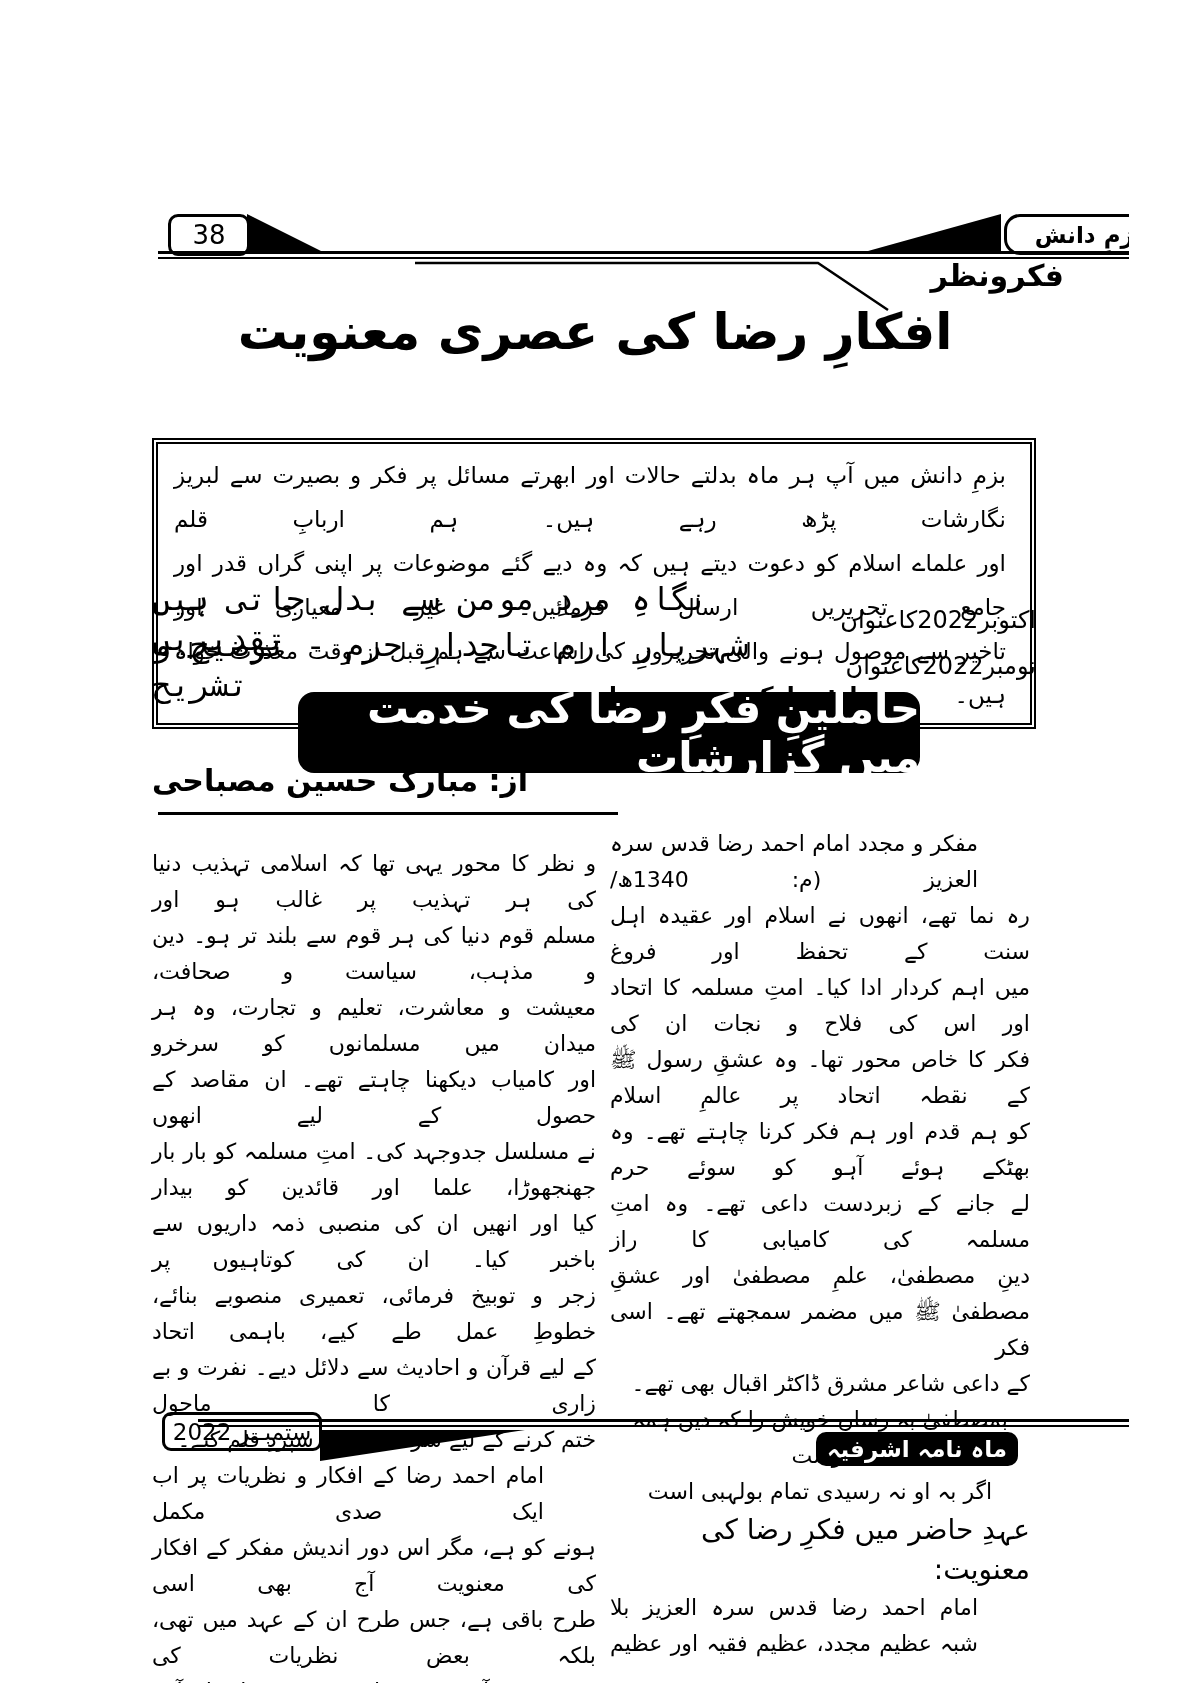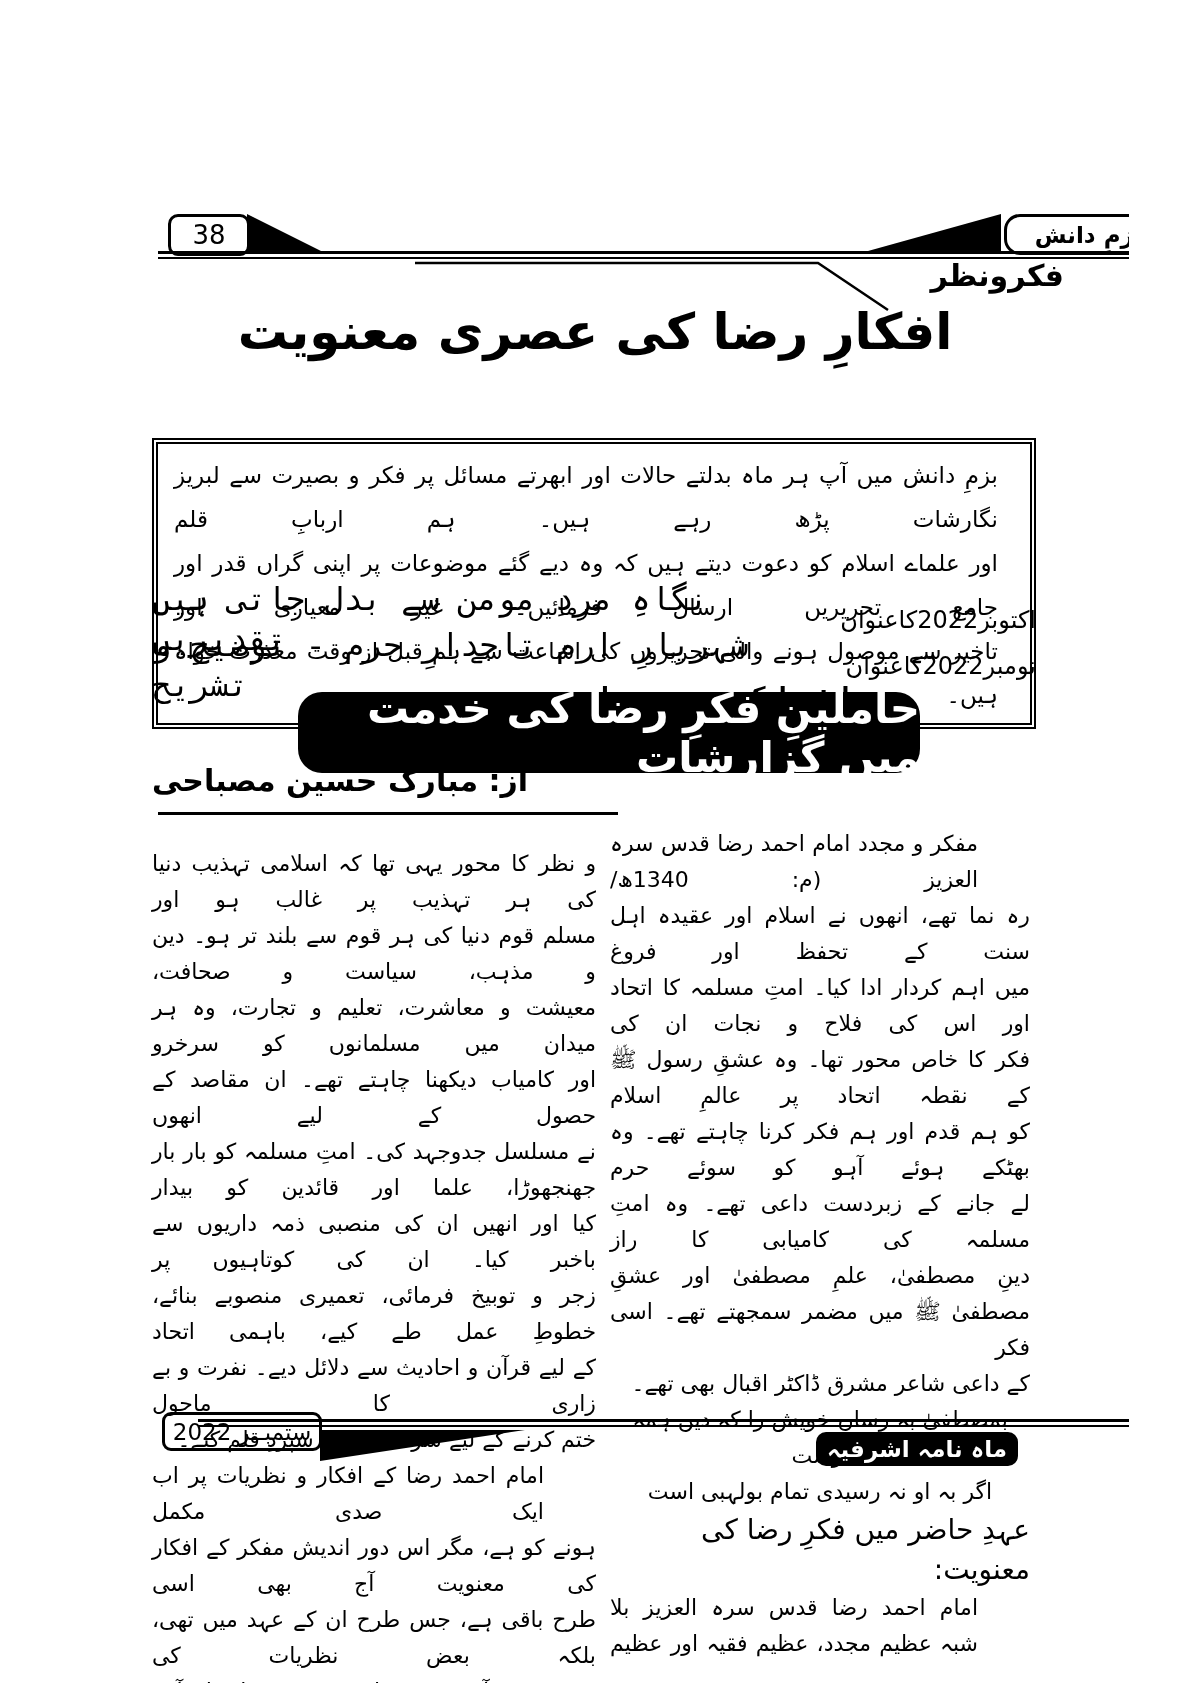--- a/index.html
+++ b/index.html
@@ -38,37 +38,37 @@
     font-size:30px;font-weight:bold;direction:rtl;letter-spacing:0;margin-left:29px;
   }
   
   .main-title{
     position:absolute;left:0;top:303px;width:1190px;
     text-align:center;font-size:50px;font-weight:bold;direction:rtl;
   }
   
   .intro-box{
     position:absolute;left:152px;top:438px;width:884px;box-sizing:border-box;
-    border:6px double #000;padding:9px 32px 6px 16px;background:#fff;
+    border:6px double #000;padding:9px 24px 6px 16px;background:#fff;
   }
   .box-line{
     font-size:23px;line-height:44px;direction:rtl;
     text-align:justify;text-align-last:justify;
   }
   .box-line.final{text-align-last:right;}
   .intro-by{font-weight:bold;margin-right:90px;}
   
   .topics{position:absolute;left:152px;top:597px;width:884px;direction:rtl;}
   .topic-row{display:flex;direction:rtl;height:46px;align-items:center;}
   .topic-label{width:246px;font-size:24px;text-align:right;flex:0 0 auto;}
   .topic-title{font-size:32px;text-align:left;font-family:Liberation Mono, monospace;}
   
   .banner{
     position:absolute;left:298px;top:692px;width:622px;height:81px;
-    background:#000;border-radius:24px;color:#fff;
+    background:#000;border-radius:16px;color:#fff;
     display:flex;align-items:center;justify-content:center;
     font-size:42px;font-weight:bold;direction:rtl;
   }
   .byline{
     position:absolute;left:152px;top:763px;
     font-size:30px;font-weight:bold;direction:rtl;white-space:nowrap;
   }
   .byline-rule{position:absolute;left:158px;top:812px;width:460px;border-top:3px solid #000;height:0;}
   
   .col{position:absolute;}

